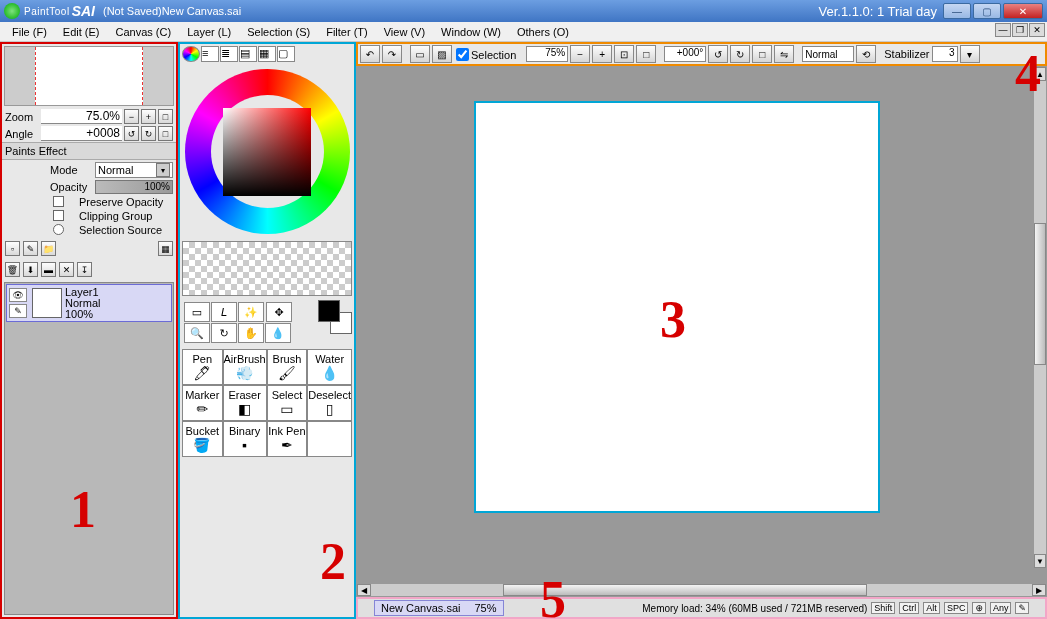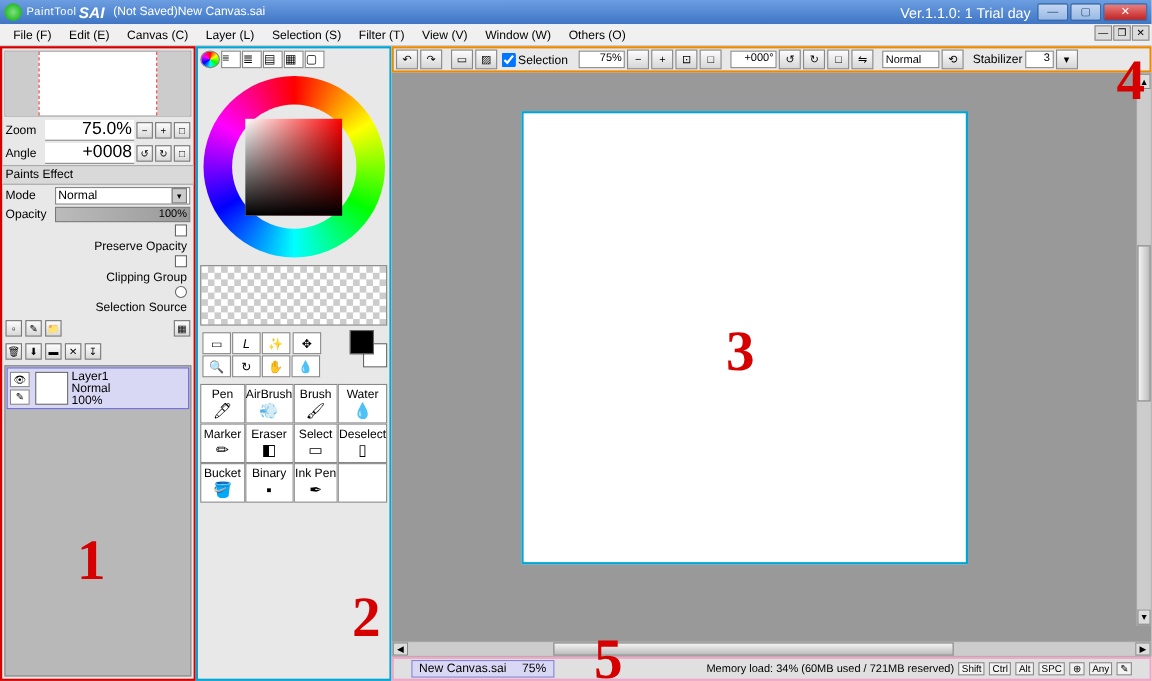--- a/index.html
+++ b/index.html
@@ -21,30 +21,30 @@
 .workspace { position: absolute; top: 42px; left: 0; right: 0; bottom: 0; display: flex; }
 
 
 .panel1 { width: 178px; border: 2px solid #d60000; background: #e8e8e8; display: flex; flex-direction: column; overflow: hidden; }
 .navprev { height: 60px; background: #fff; margin: 2px; border: 1px solid #999; position: relative; }
 .navprev .side { position: absolute; top: 0; bottom: 0; width: 30px; background: #ccc; }
 .navprev .side.r { right: 0; }
 .navprev .dash { position: absolute; top: 0; bottom: 0; border-left: 1px dashed #e33; }
 .navrow { display: flex; align-items: center; padding: 1px 3px; gap: 2px; }
 .navrow label { width: 34px; }
-.navval { flex: 1; text-align: right; border-bottom: 1px solid #888; background: #fff; font-size: 16px; padding-right: 2px; }
+.navval { flex: 1; text-align: right; border-bottom: 1px solid #888; background: #fff; font-size: 12px; padding-right: 2px; }
 .sqbtn { width: 15px; height: 15px; background: linear-gradient(#fdfdfd,#d9d9d9); border: 1px solid #777; display: inline-flex; align-items: center; justify-content: center; font-size: 9px; }
 .section { background: #d9d9d9; padding: 2px 3px; border-top: 1px solid #aaa; border-bottom: 1px solid #aaa; font-size: 10px; }
-.paints { padding: 2px 3px; display: flex; flex-direction: column; gap: 2px; }
+.paints { padding: 2px 3px; display: flex; flex-direction: column; gap: 2px; margin-left: 45px; }
 .row { display: flex; align-items: center; gap: 3px; }
 .row label { width: 42px; }
 .dd { flex: 1; height: 16px; background: #fff; border: 1px solid #888; display: flex; justify-content: space-between; align-items: center; padding: 0 2px; }
 .ddbtn { width: 14px; height: 14px; background: #ccc; border: 1px solid #777; display:flex;align-items:center;justify-content:center;font-size:8px; }
 .slider { flex: 1; height: 14px; background: linear-gradient(90deg,#bbb,#999); border: 1px solid #777; text-align: right; padding-right: 2px; font-size: 10px; }
-.chk { display: flex; align-items: flex-end; gap: 3px; padding: 0 3px; flex-direction: column; }
+.chk { display: flex; align-items: flex-start; gap: 15px; padding: 0 3px; }
 .chk .box { width: 11px; height: 11px; border: 1px solid #666; background: #fff; }
 .chk .rad { border-radius: 50%; }
 .layerbtns { display: flex; gap: 3px; padding: 3px; flex-wrap: wrap; }
 .layerlist { flex: 1; background: #b8b8b8; margin: 2px; border: 1px solid #888; overflow: hidden; position: relative; }
 .layeritem { height: 38px; background: #d8d8f5; border: 1px solid #6b6bd6; margin: 1px; display: flex; align-items: center; gap: 3px; padding: 2px; }
 .layeritem .eye { width: 20px; display:flex;flex-direction:column;gap:2px; }
 .layeritem .eye .ic { width: 18px; height: 14px; border: 1px solid #888; background: #fff; display:flex;align-items:center;justify-content:center;font-size:9px; }
 .layeritem .thumb { width: 30px; height: 30px; background: #fff; border: 1px solid #666; }
 .layeritem .info { font-size: 10px; line-height: 11px; }
 

